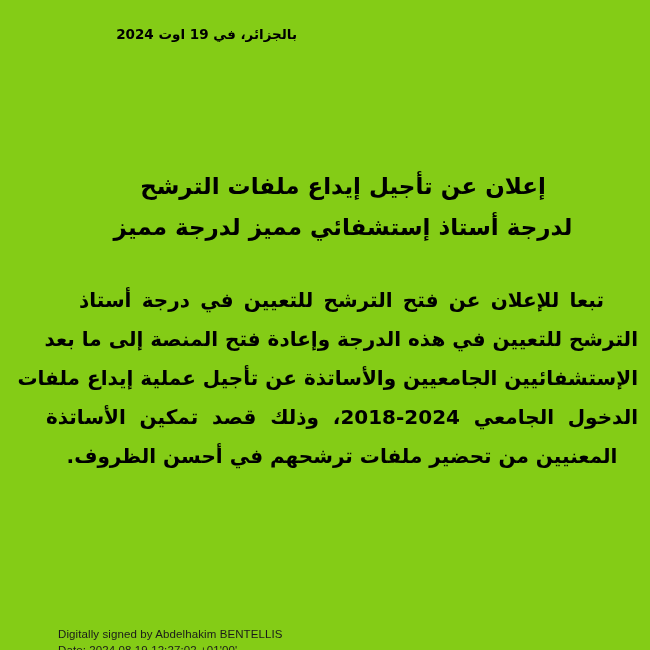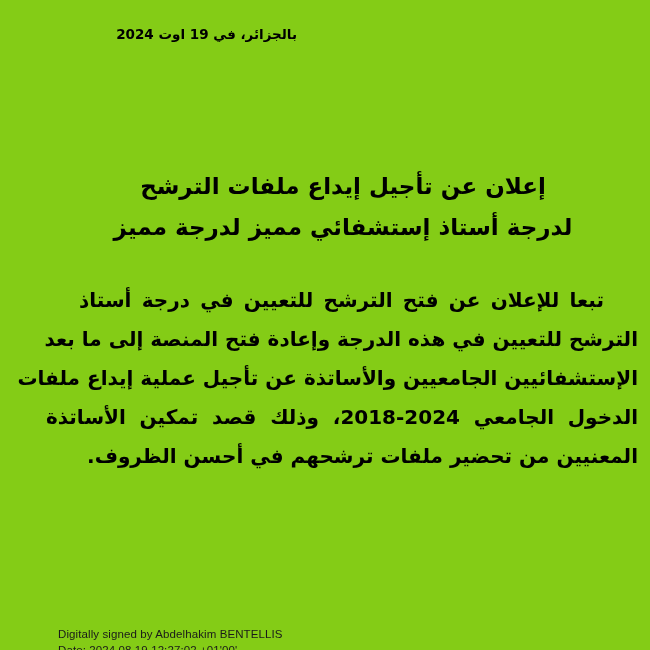--- a/index.html
+++ b/index.html
@@ -54,21 +54,21 @@
     text-align: justify;
     text-align-last: justify;
     height: 39px;
     white-space: nowrap;
   }
   .body-line.first {
     text-indent: 34px;
     margin-left: 33px;
   }
   .body-line.last {
-    text-align: right;
+    text-align: center;
     text-align-last: auto;
     white-space: normal;
   }
   .signature-block {
     position: absolute;
     left: 58px;
     top: 627px;
     font-family: "Liberation Sans", sans-serif;
     font-size: 11.5px;
     line-height: 15.5px;

